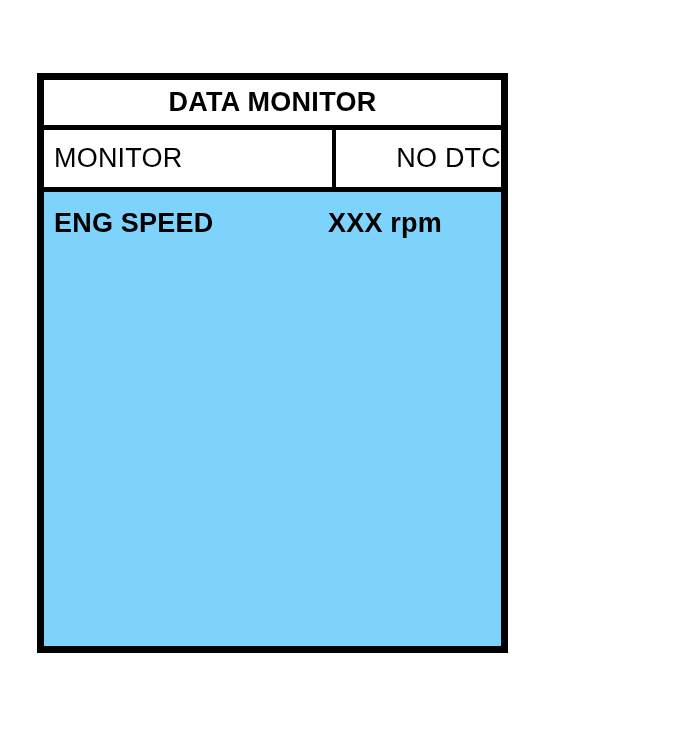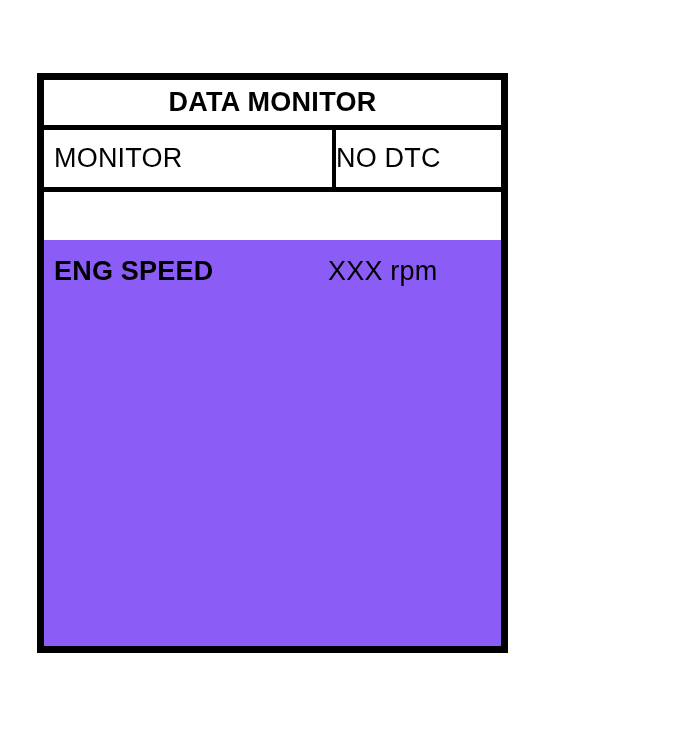--- a/index.html
+++ b/index.html
@@ -76,39 +76,39 @@
     flex: 0 0 292px;
     border-right: 4px solid #000000;
     display: flex;
     align-items: center;
     padding-left: 10px;
   }
   .status-right {
     flex: 1 1 auto;
     display: flex;
     align-items: center;
-    justify-content: flex-start;
+    justify-content: flex-end;
+    margin-left: 48px;
   }
   .status-label,
   .status-value {
     font-size: 27px;
     font-weight: normal;
     color: #000000;
     line-height: 1;
     white-space: nowrap;
     letter-spacing: 0.2px;
   }
 
   
   .data-list {
     position: relative;
     flex: 1 1 auto;
-    background: #8b5cf6;
+    background: #7dd3fc;
     padding-top: 11px;
-    margin-top: 48px;
   }
   .data-row {
     position: relative;
     height: 40px;
     display: flex;
     align-items: center;
     white-space: nowrap;
   }
   .data-item-name {
     position: absolute;
@@ -116,21 +116,21 @@
     font-size: 27px;
     font-weight: bold;
     color: #000000;
     line-height: 1;
     letter-spacing: 0.2px;
   }
   .data-item-value {
     position: absolute;
     left: 284px;
     font-size: 27px;
-    font-weight: normal;
+    font-weight: bold;
     color: #000000;
     line-height: 1;
     letter-spacing: 0.2px;
   }
 
   
   .figure-caption {
     position: absolute;
     left: 544px;
     top: 642px;

